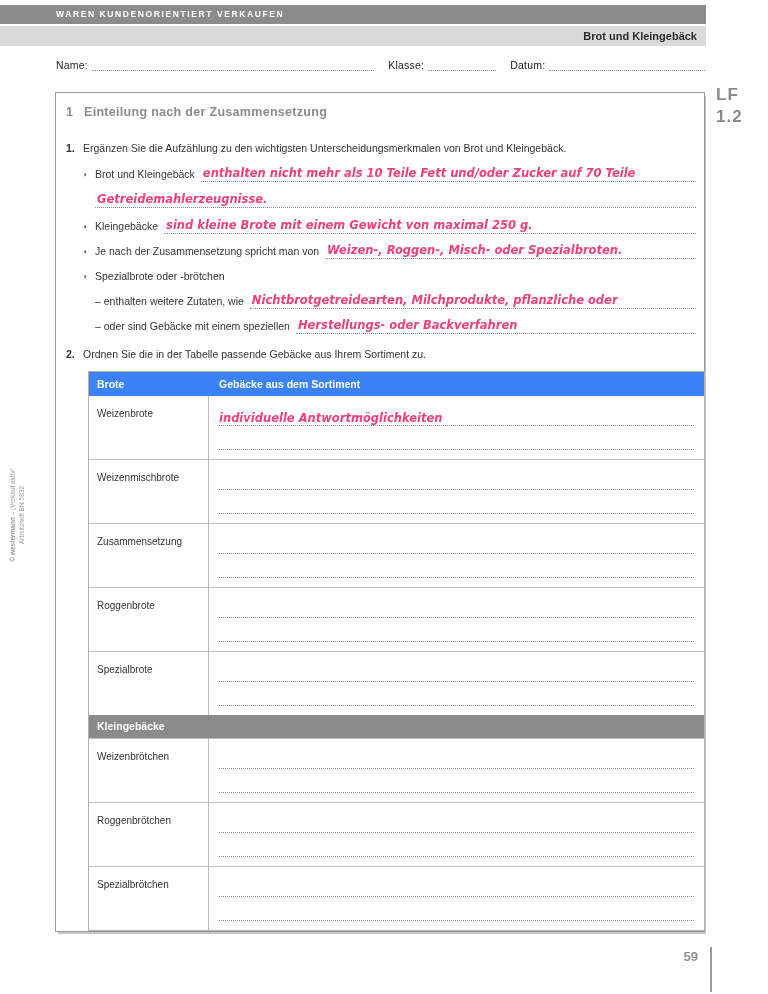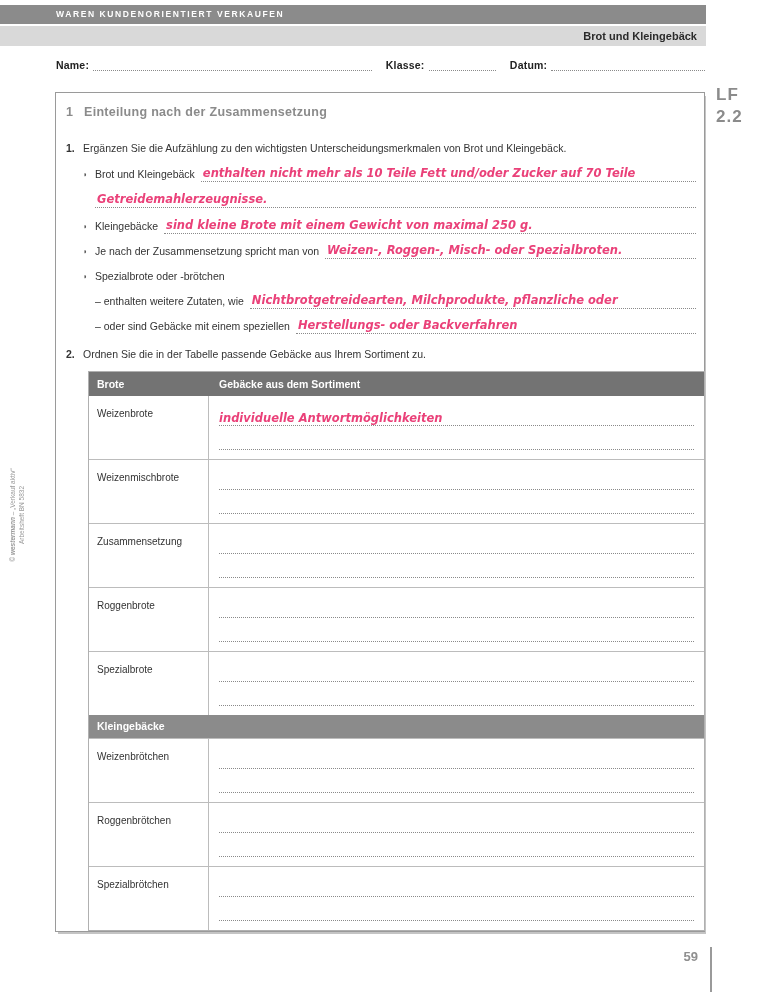--- a/index.html
+++ b/index.html
@@ -10,21 +10,21 @@
   .bar-dark{position:absolute;left:0;top:5px;width:706px;height:19px;background:#8b8b8b;
             color:#fff;font-size:8.5px;font-weight:bold;letter-spacing:1.6px;
             line-height:19px;padding-left:56px;box-sizing:border-box;}
   .bar-light{position:absolute;left:0;top:26px;width:706px;height:20px;background:#d9d9d9;
              color:#2b2b2b;font-size:11px;font-weight:bold;line-height:20px;
              text-align:right;padding-right:9px;box-sizing:border-box;}
 
   
   .form-row{position:absolute;left:56px;top:58px;width:649px;display:flex;
             align-items:flex-end;font-size:10.5px;color:#222;}
-  .form-label{white-space:nowrap;padding-right:4px;letter-spacing:.2px;font-weight:bold;}
+  .form-label{white-space:nowrap;padding-right:4px;letter-spacing:.2px;}
   .dotfill{border-bottom:1px dotted #8a8a8a;height:12px;}
   .fill-name{flex-grow:29;}
   .fill-klasse{flex-grow:7;}
   .fill-datum{flex-grow:16;}
   .gap14{width:14px;}
 
   
   .lf-tag{position:absolute;left:716px;top:84px;color:#8b8b8b;font-weight:bold;
           font-size:17px;line-height:22px;letter-spacing:1px;}
 
@@ -47,21 +47,21 @@
   .b-text{white-space:nowrap;padding-right:6px;}
   .indent{margin-left:12px;}
   .ansfill{flex:1;min-width:0;border-bottom:1px dotted #8a8a8a;
            color:#ea4179;font-weight:bold;font-style:italic;font-size:11.5px;
            font-family:"DejaVu Sans",sans-serif;line-height:14px;
            padding:0 2px 1px 2px;white-space:nowrap;overflow:hidden;}
   .m-t9{margin-top:9px;} .m-t15{margin-top:15px;}
 
   
   .tbl{width:617px;margin:9px 0 0 22px;border:1px solid #b0b0b0;box-sizing:border-box;}
-  .t-head{display:flex;background:#737373;color:#fff;font-weight:bold;
+  .t-head{display:flex;background:#3b82f6;color:#fff;font-weight:bold;
           font-size:10.5px;height:24px;align-items:center;}
   .t-sub{background:#8b8b8b;color:#fff;font-weight:bold;font-size:10.5px;
          height:23px;line-height:23px;padding-left:8px;}
   .hc1{width:120px;padding-left:8px;box-sizing:border-box;flex:none;}
   .hc2{flex:1;padding-left:10px;}
   .t-row{display:flex;height:63px;border-top:1px solid #bcbcbc;}
   .t-row.first{border-top:none;}
   .c1{width:120px;flex:none;border-right:1px solid #bcbcbc;box-sizing:border-box;
       padding:12px 0 0 8px;font-size:10px;color:#333;}
   .c2{flex:1;position:relative;}
@@ -93,21 +93,21 @@
     <span class="gap14"></span>
     <span class="form-label">Klasse:</span>
     <span class="dotfill fill-klasse"></span>
     <span class="gap14"></span>
     <span class="form-label">Datum:</span>
     <span class="dotfill fill-datum"></span>
   </div>
 
   <div class="lf-tag">
     <div>LF</div>
-    <div>2.2</div>
+    <div>1.2</div>
   </div>
 
   <div class="content-box">
 
     <div class="sec-head">
       <span class="sec-num">1</span>
       <span>Einteilung nach der Zusammensetzung</span>
     </div>
 
     <div class="task task1">

